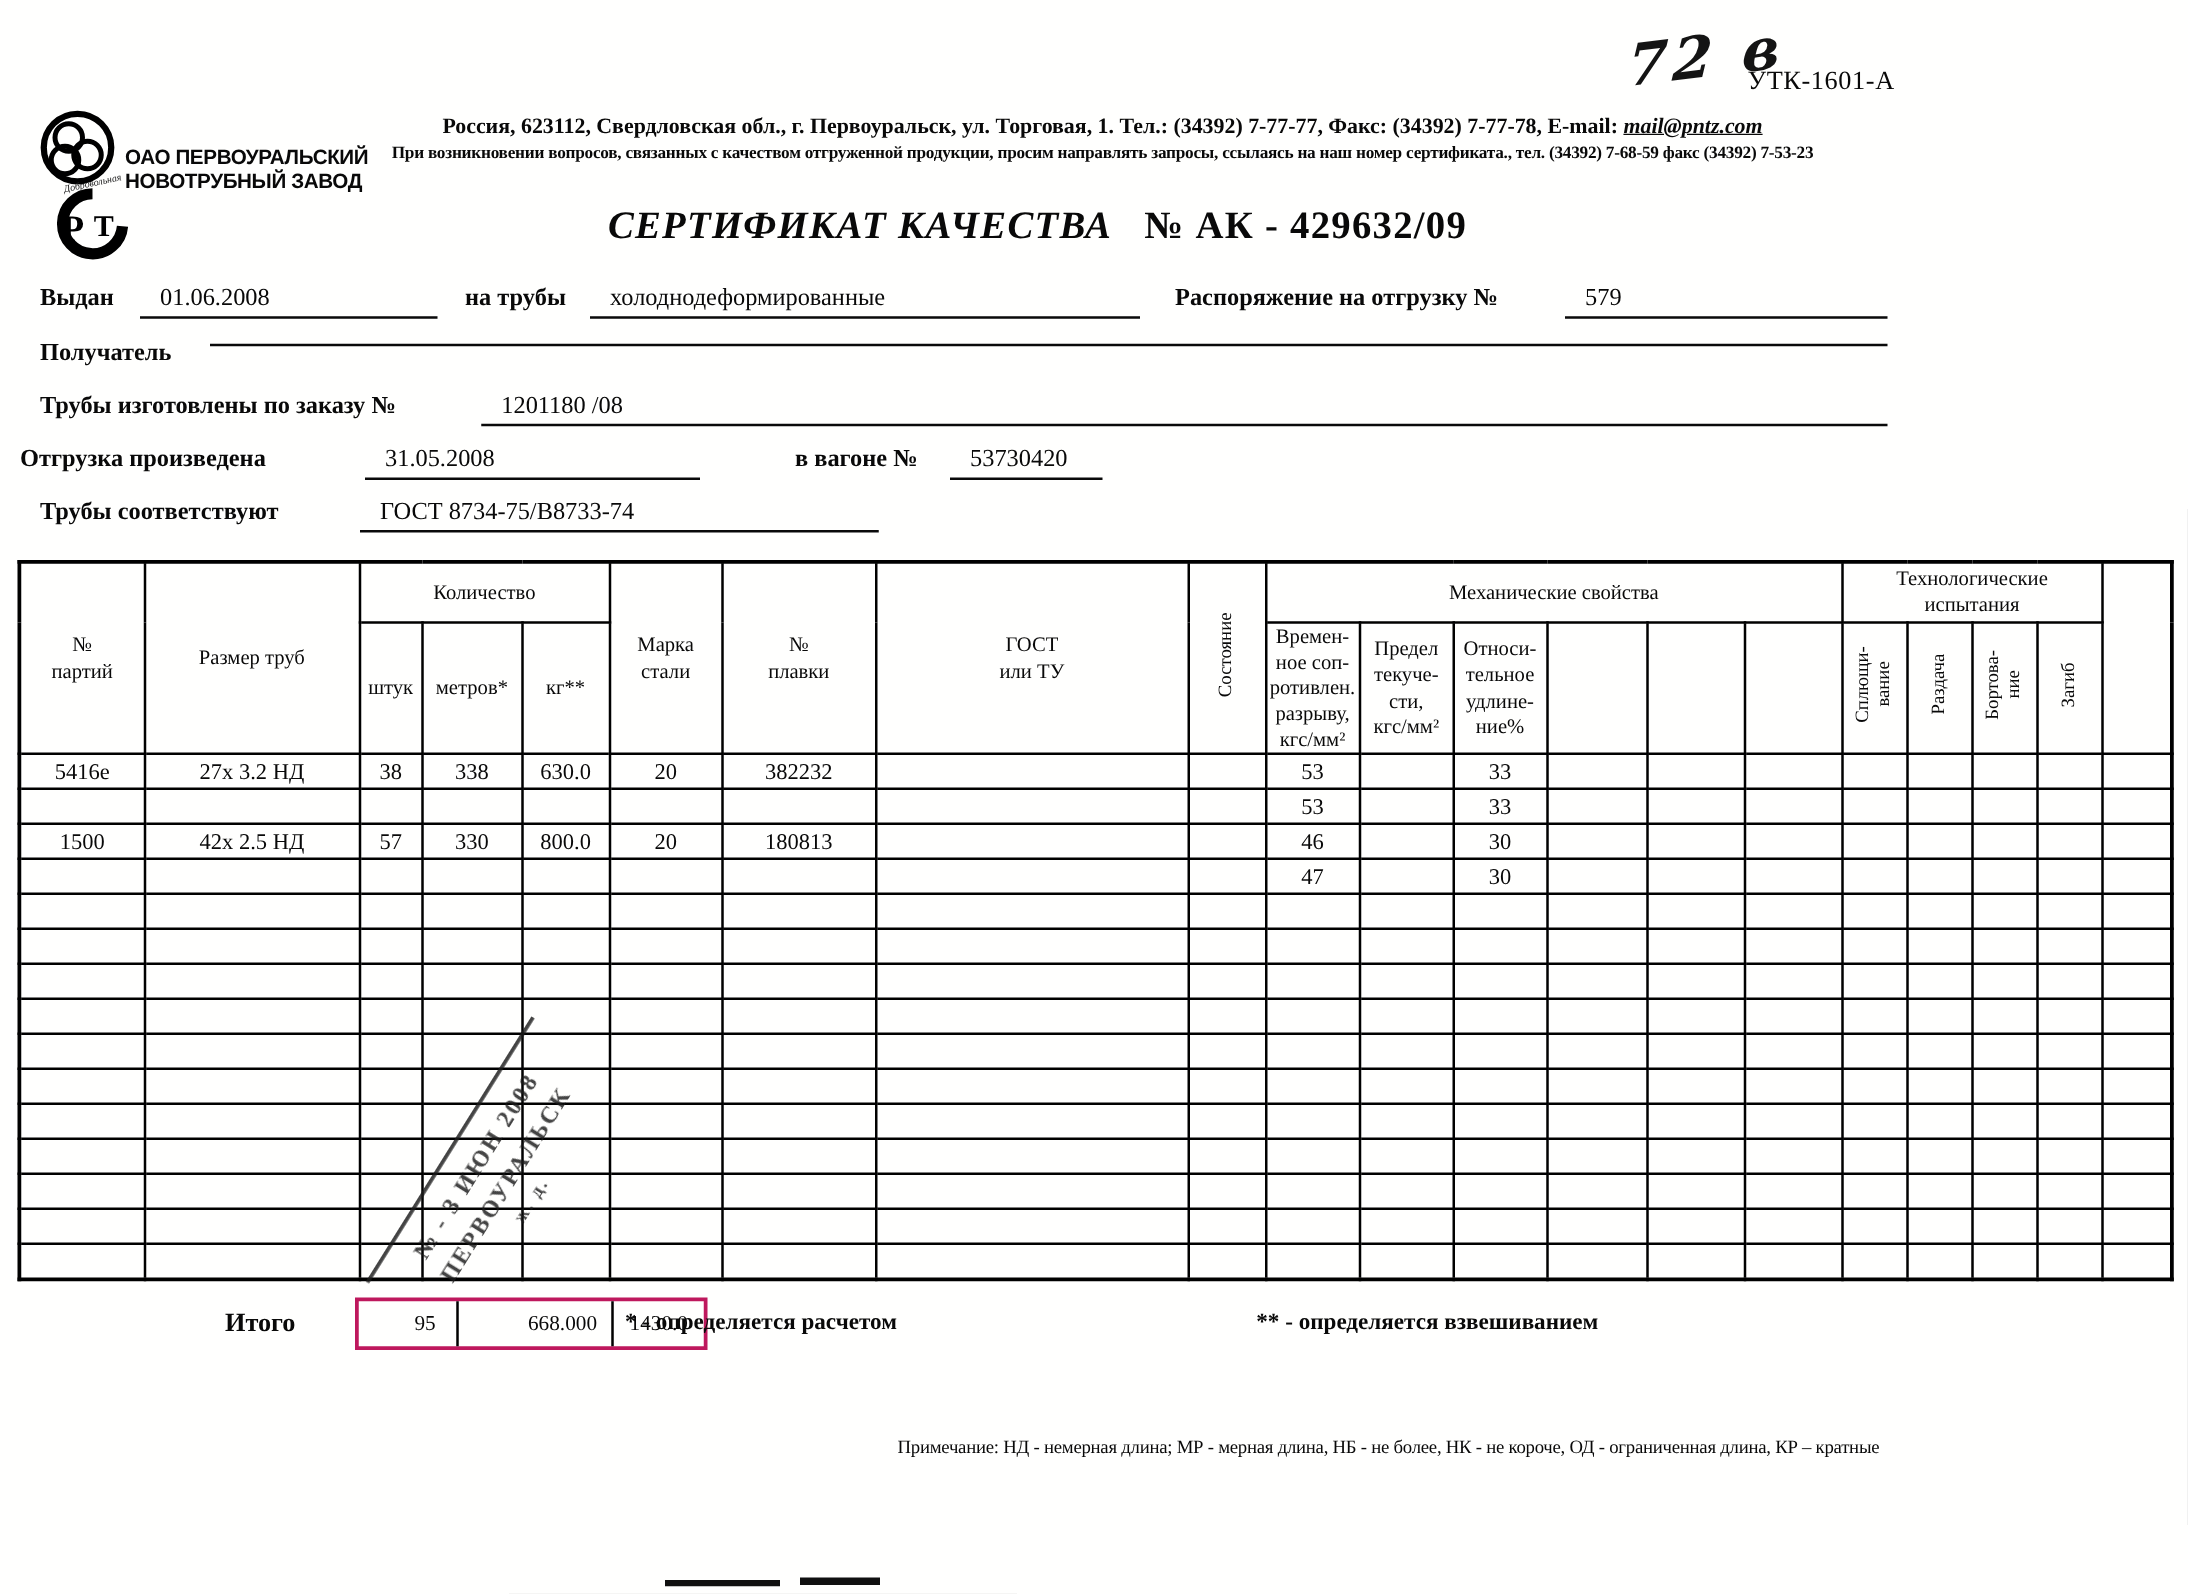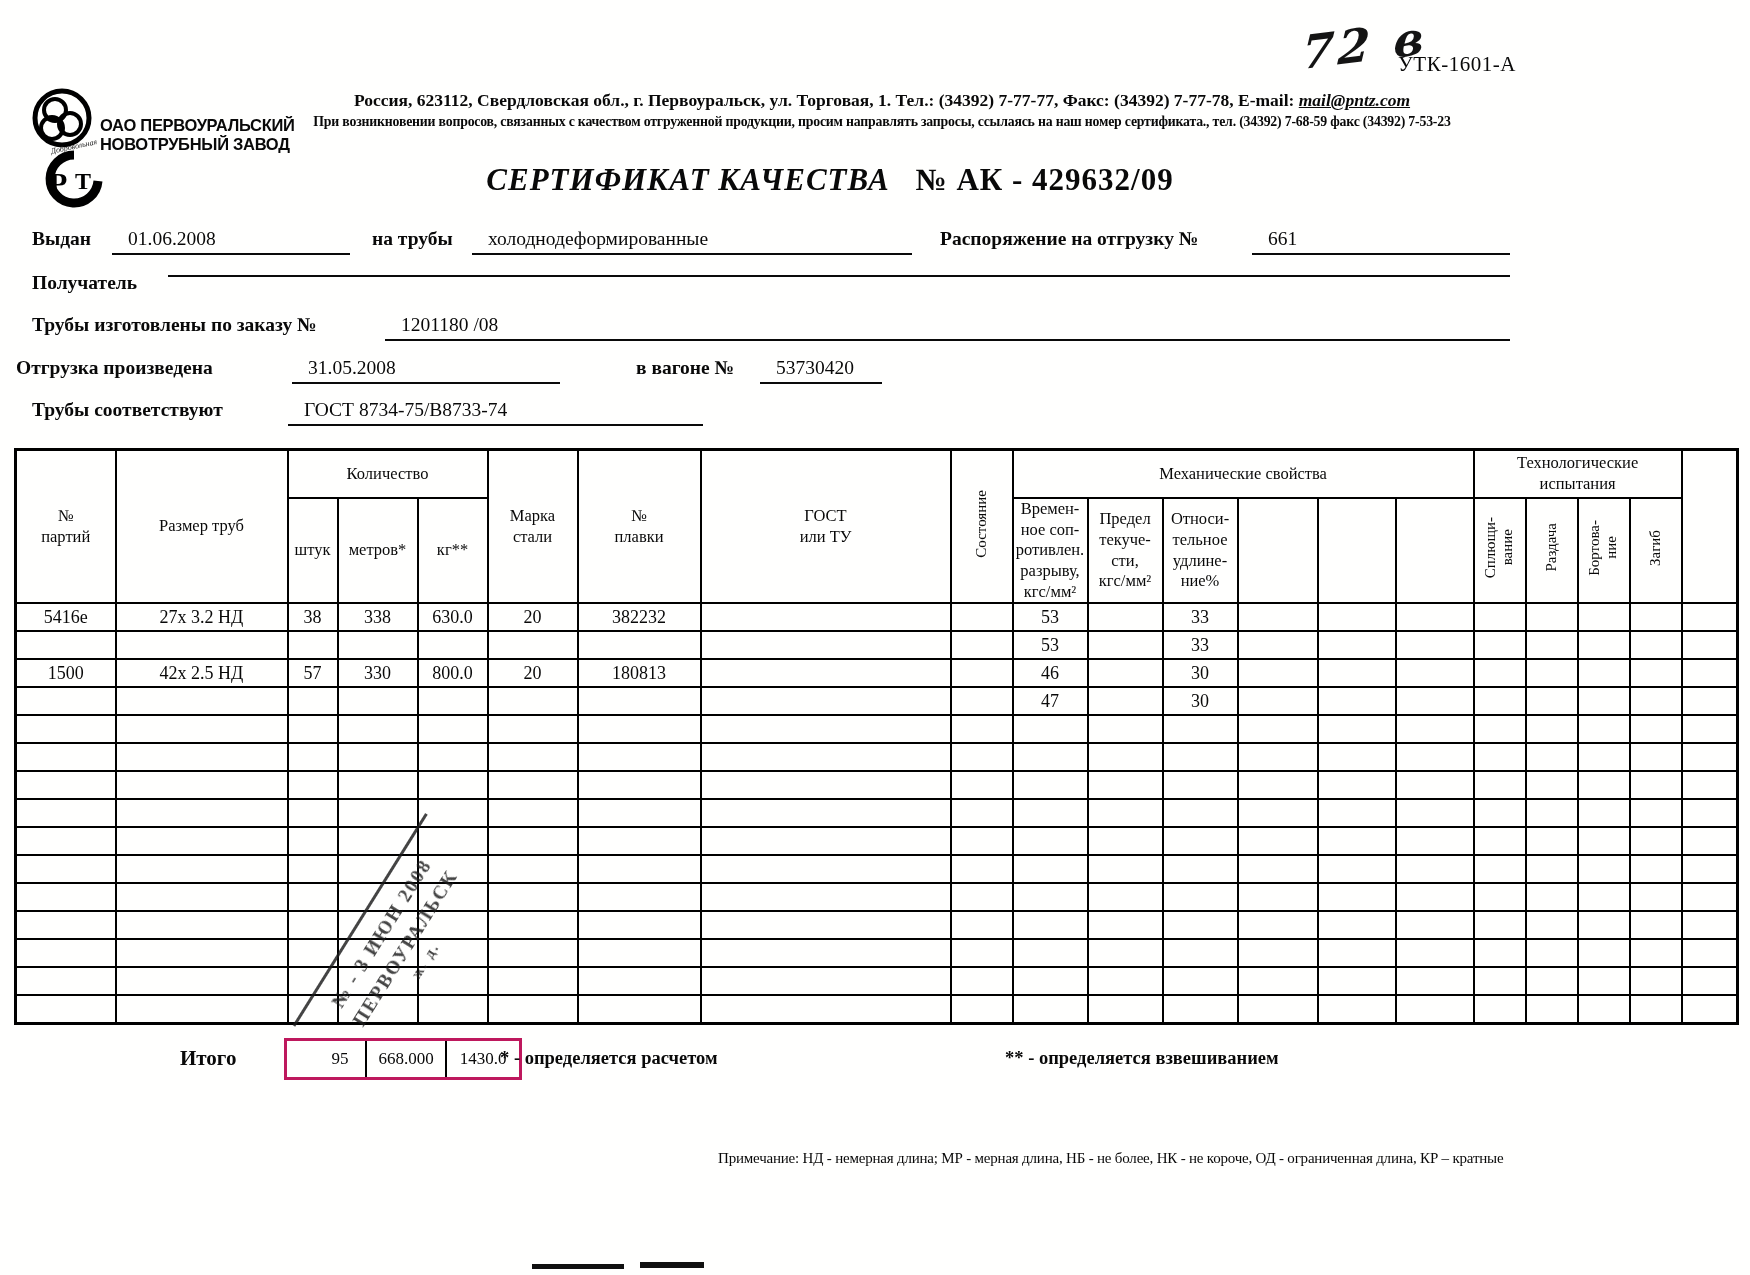--- a/index.html
+++ b/index.html
@@ -109,21 +109,21 @@
   <div class="abs title" style="left:0;top:162px;">
     <span class="main">СЕРТИФИКАТ КАЧЕСТВА</span>
     <span class="num">№  АК - 429632/09</span>
   </div>
 
   <span class="abs lbl" style="left:32px;top:228px;">Выдан</span>
   <span class="abs fill" style="left:112px;top:208px;width:238px;padding-top:20px;">01.06.2008</span>
   <span class="abs lbl" style="left:372px;top:228px;">на трубы</span>
   <span class="abs fill" style="left:472px;top:208px;width:440px;padding-top:20px;">холоднодеформированные</span>
   <span class="abs lbl" style="left:940px;top:228px;">Распоряжение на отгрузку №</span>
-  <span class="abs fill" style="left:1252px;top:208px;width:258px;padding-top:20px;">661</span>
+  <span class="abs fill" style="left:1252px;top:208px;width:258px;padding-top:20px;">579</span>
 
   <span class="abs lbl" style="left:32px;top:272px;">Получатель</span>
   <span class="abs fill" style="left:168px;top:252px;width:1342px;padding-top:20px;"></span>
 
   <span class="abs lbl" style="left:32px;top:314px;">Трубы изготовлены по заказу №</span>
   <span class="abs fill" style="left:385px;top:294px;width:1125px;padding-top:20px;">1201180   /08</span>
 
   <span class="abs lbl" style="left:16px;top:357px;">Отгрузка произведена</span>
   <span class="abs fill" style="left:292px;top:337px;width:268px;padding-top:20px;">31.05.2008</span>
   <span class="abs lbl" style="left:636px;top:357px;">в вагоне №</span>
@@ -531,21 +531,21 @@
           <td></td>
           <td></td>
           <td></td>
         </tr>
       </tbody>
   </table>
 
   <span class="abs totals-label" style="left:180px;top:1046px;text-align:center;">Итого</span>
   <div class="abs totals-box" style="left:284px;top:1038px;">
     <div class="cell" style="width:52px;">95</div>
-    <div class="cell" style="width:80px;">668.000</div>
+    <div class="cell" style="width:80px;margin-left:44px;">668.000</div>
     <div class="cell" style="width:72px;">1430.0</div>
   </div>
   <span class="abs footnote" style="left:500px;top:1048px;">* - определяется расчетом</span>
   <span class="abs footnote" style="left:1005px;top:1048px;">** - определяется взвешиванием</span>
 
   <span class="abs note" style="left:718px;top:1150px;">Примечание: НД - немерная длина; МР - мерная длина, НБ - не более, НК - не короче, ОД - ограниченная длина, КР – кратные</span>
 
   <div class="abs stamp" style="left:262px;top:898px;">
     <div class="stamp-rule"></div>
     <div class="stamp-line">№   - 3 ИЮН 2008</div>

